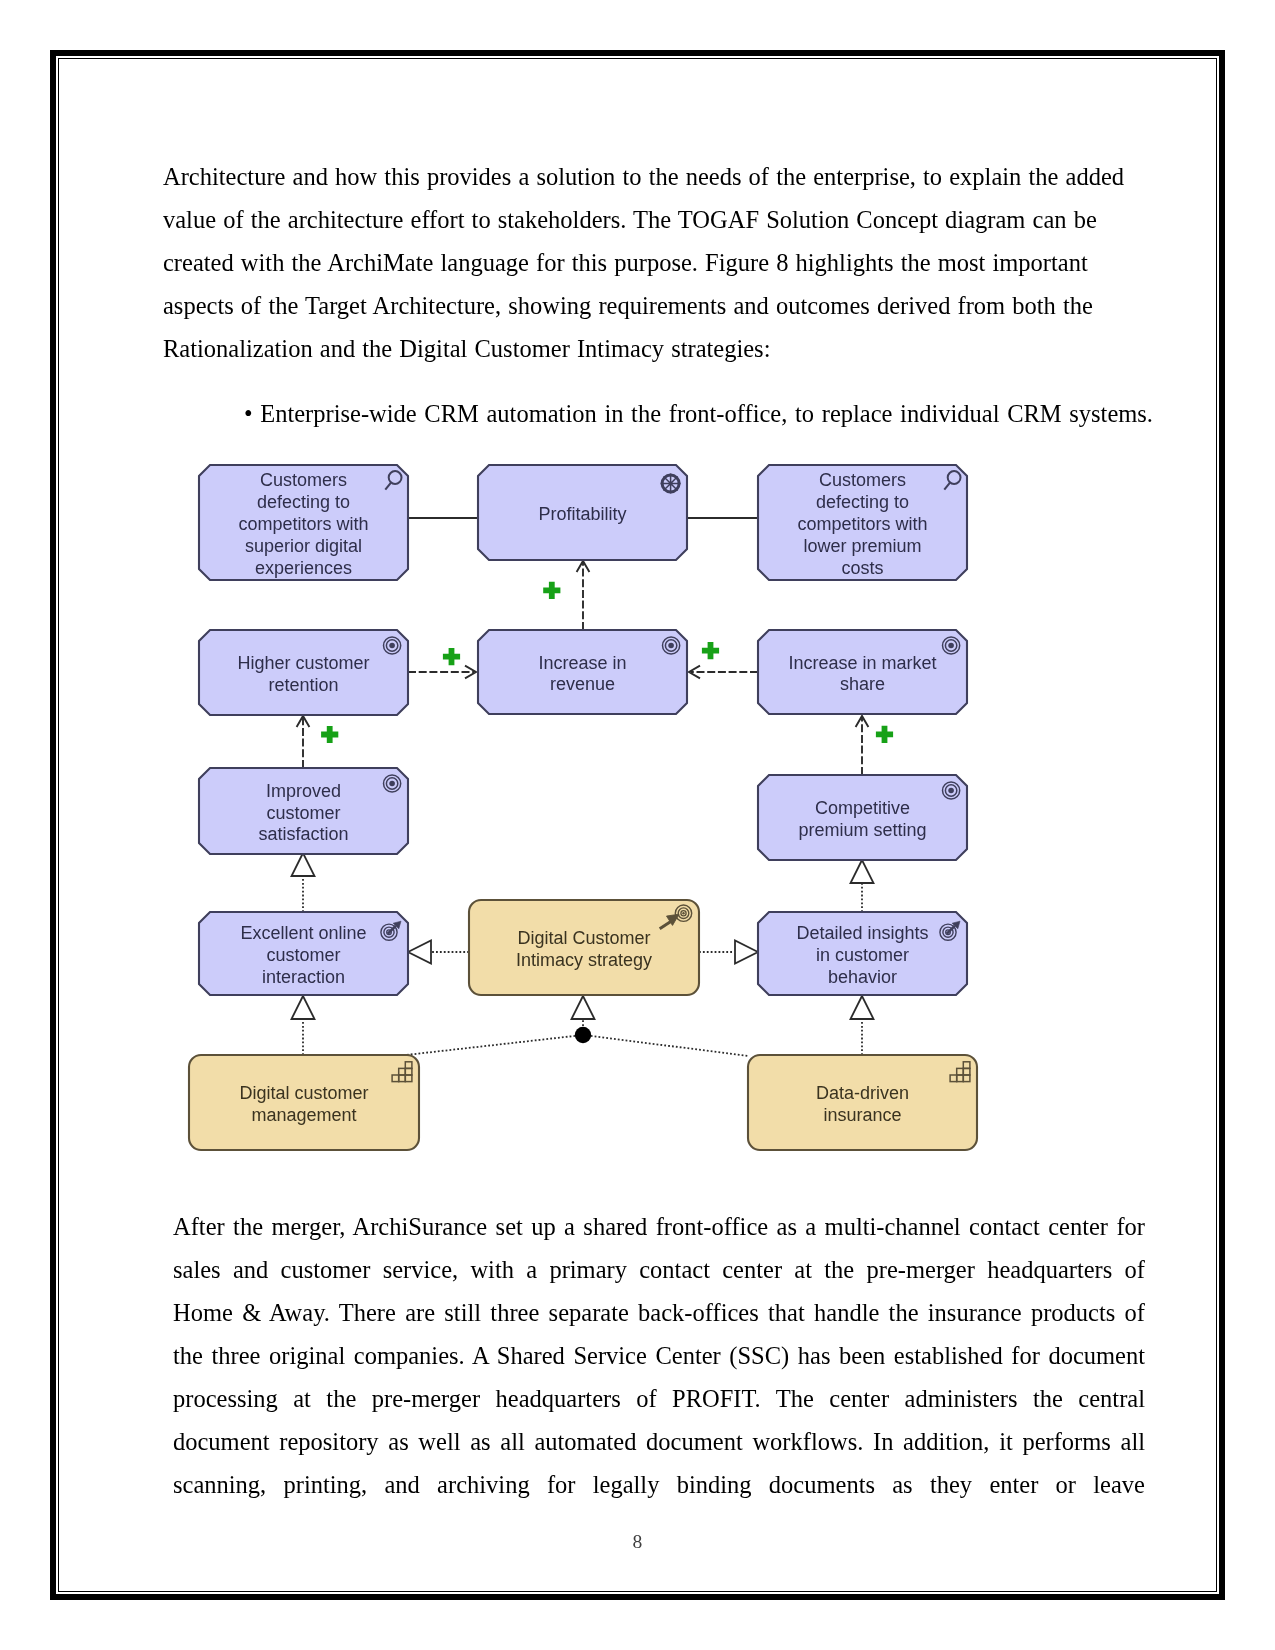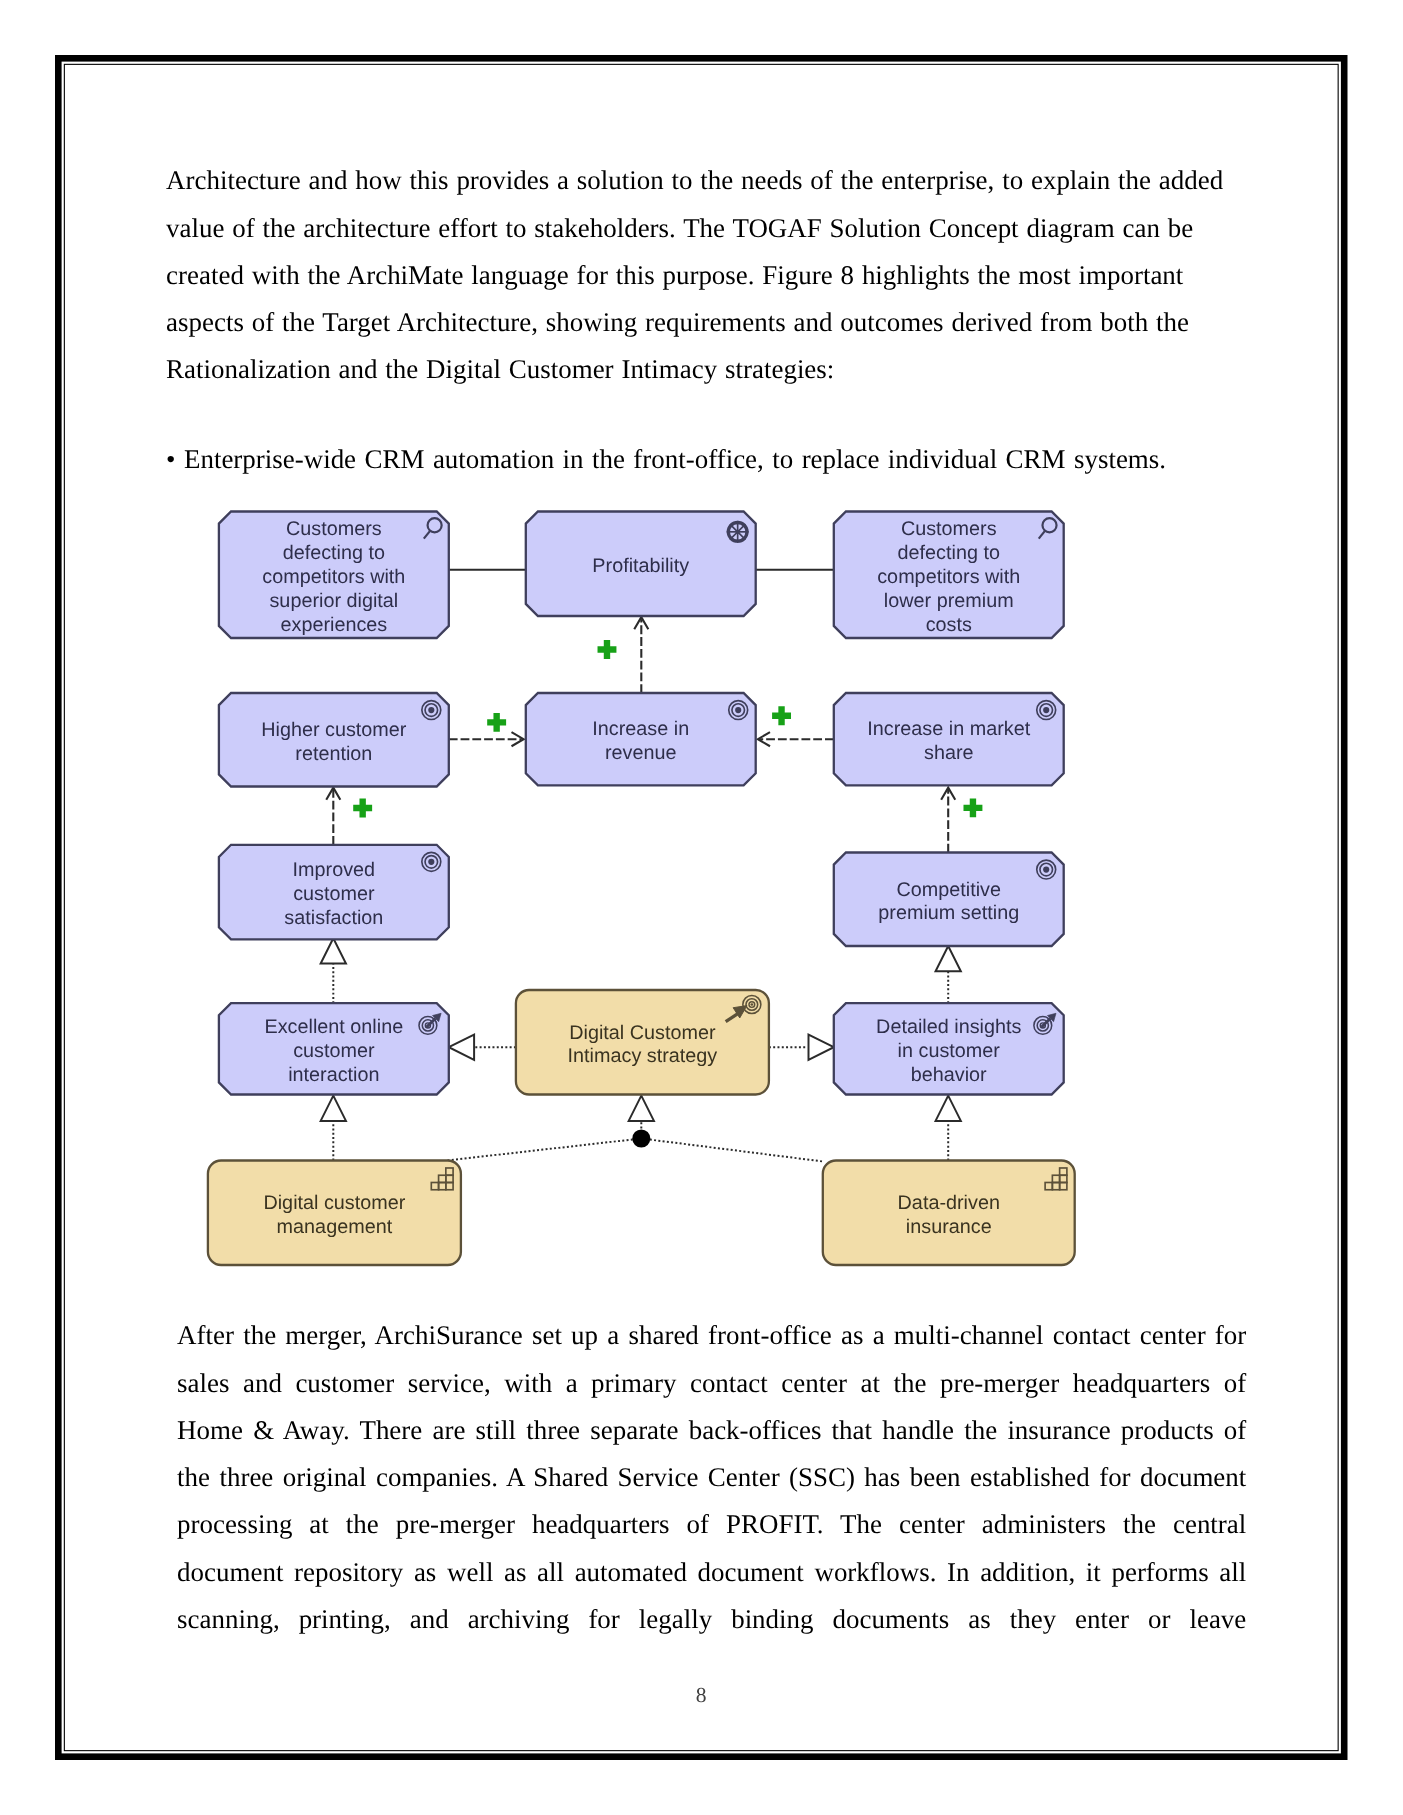--- a/index.html
+++ b/index.html
@@ -4,24 +4,24 @@
 <title>Document page</title>
 <style>
   html,body{margin:0;padding:0;}
   *{-webkit-font-smoothing:antialiased;}
   body{width:1275px;height:1650px;background:#ffffff;overflow:hidden;position:relative;
        font-family:"Liberation Serif",serif;-webkit-font-smoothing:antialiased;}
   .page-border{position:absolute;left:50px;top:50px;width:1175px;height:1550px;
        box-sizing:border-box;border:6px solid #000000;}
   .page-border-inner{position:absolute;left:2px;top:2px;right:2px;bottom:2px;
        border:1.2px solid #000000;box-sizing:border-box;}
-  p.body-par{position:absolute;margin:0;color:#000000;font-size:24.5px;line-height:43.05px;
+  p.body-par{position:absolute;margin:12px;color:#000000;font-size:24.5px;line-height:43.05px;
        transform:translateZ(0);}
   #paragraph-1{left:151px;top:143.3px;width:972px;text-align:left;word-spacing:1px;}
-  #bullet-1{left:151px;top:396px;width:990px;text-align:left;word-spacing:1.55px;}
+  #bullet-1{left:151px;top:380px;width:990px;text-align:right;word-spacing:1.55px;}
   #paragraph-2{left:161px;top:1193px;width:972px;text-align:justify;text-align-last:justify;word-spacing:1px;}
   #page-number{position:absolute;left:0;top:1531px;width:1275px;text-align:center;
        font-size:19.6px;color:#404040;transform:translateZ(0);}
   #diagram{position:absolute;left:0;top:0;}
 </style>
 </head>
 <body>
 
 <div class="page-border">
   <div class="page-border-inner"></div>

